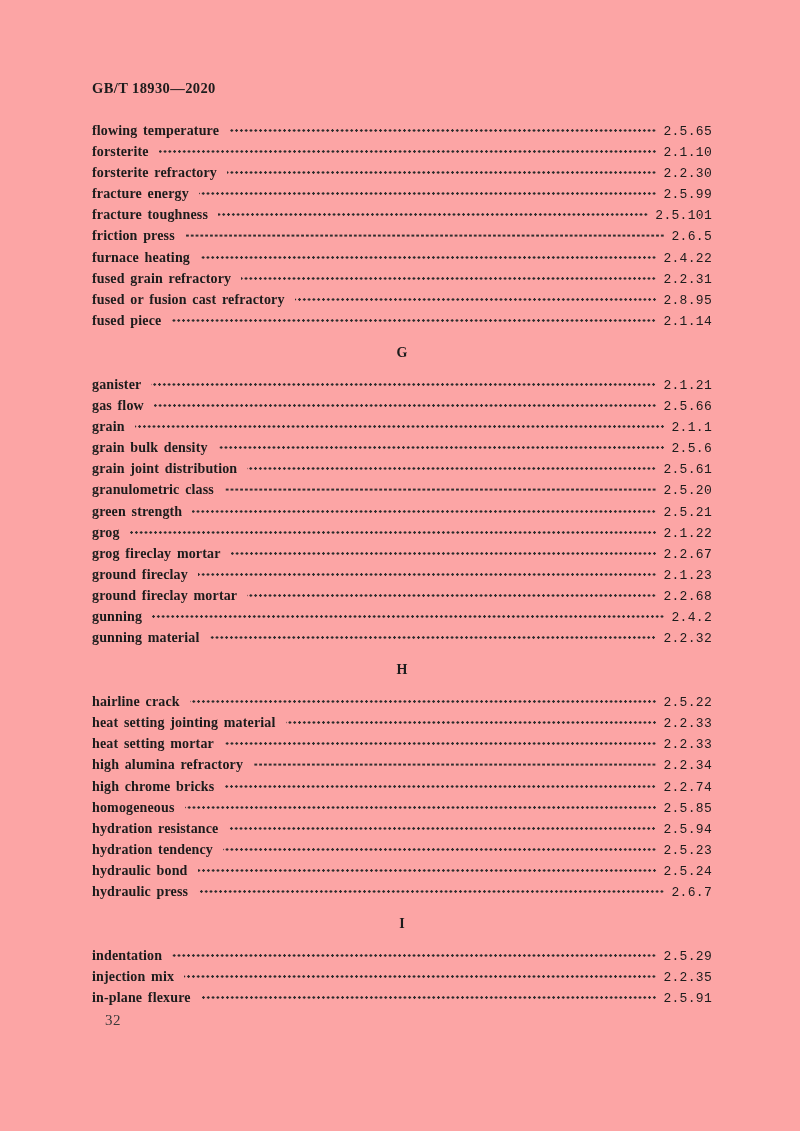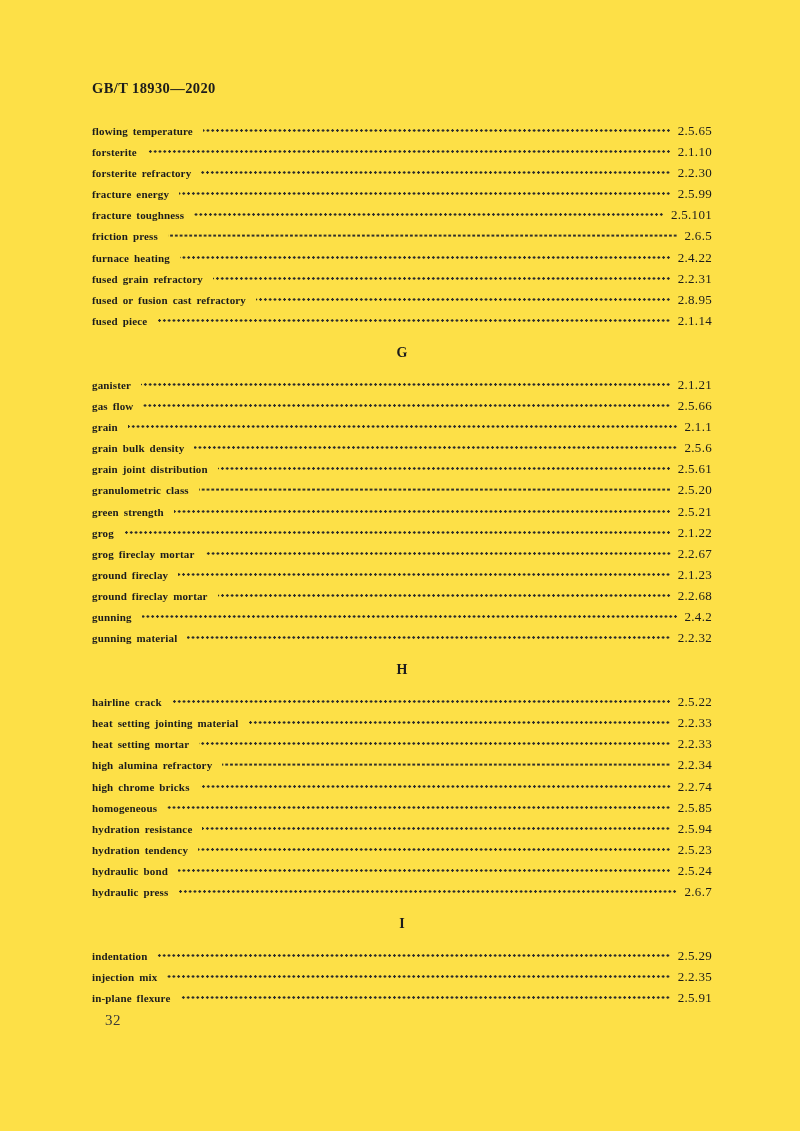--- a/index.html
+++ b/index.html
@@ -13,56 +13,56 @@
     font-family: "Liberation Serif", serif;
     color: #1c1c1c;
     overflow: hidden;
   }
   .page {
     box-sizing: border-box;
     width: 800px;
     height: 1131px;
     padding: 80px 88px 8px 92px;
     position: relative;
-    background: #fde047;
+    background: #fca5a5;
   }
   .doc-header {
     font-size: 14.5px;
     font-weight: 700;
     letter-spacing: 0.4px;
     line-height: 17px;
     white-space: nowrap;
   }
   .index-list {
     margin-top: 23px;
   }
   .entry {
     display: flex;
     align-items: baseline;
     height: 21.1px;
     line-height: 21.1px;
   }
   .term {
-    font-size: 11px;
+    font-size: 14px;
     font-weight: 700;
     white-space: nowrap;
     letter-spacing: 0.15px;
     word-spacing: 2px;
   }
   .leader {
     flex: 1;
     align-self: stretch;
     margin: 0 7px 0 10px;
     background-image: radial-gradient(circle, #2b2b2b 1.05px, rgba(0,0,0,0) 1.45px);
     background-size: 4.8px 100%;
     background-repeat: repeat-x;
     background-position: right 46%;
   }
   .ref {
-    font-family: Liberation Serif, serif;
+    font-family: Liberation Mono, monospace;
     font-size: 13px;
     font-weight: 400;
     letter-spacing: 0.3px;
     white-space: nowrap;
   }
   .section-letter {
     text-align: center;
     font-size: 14px;
     font-weight: 700;
     height: 21px;

